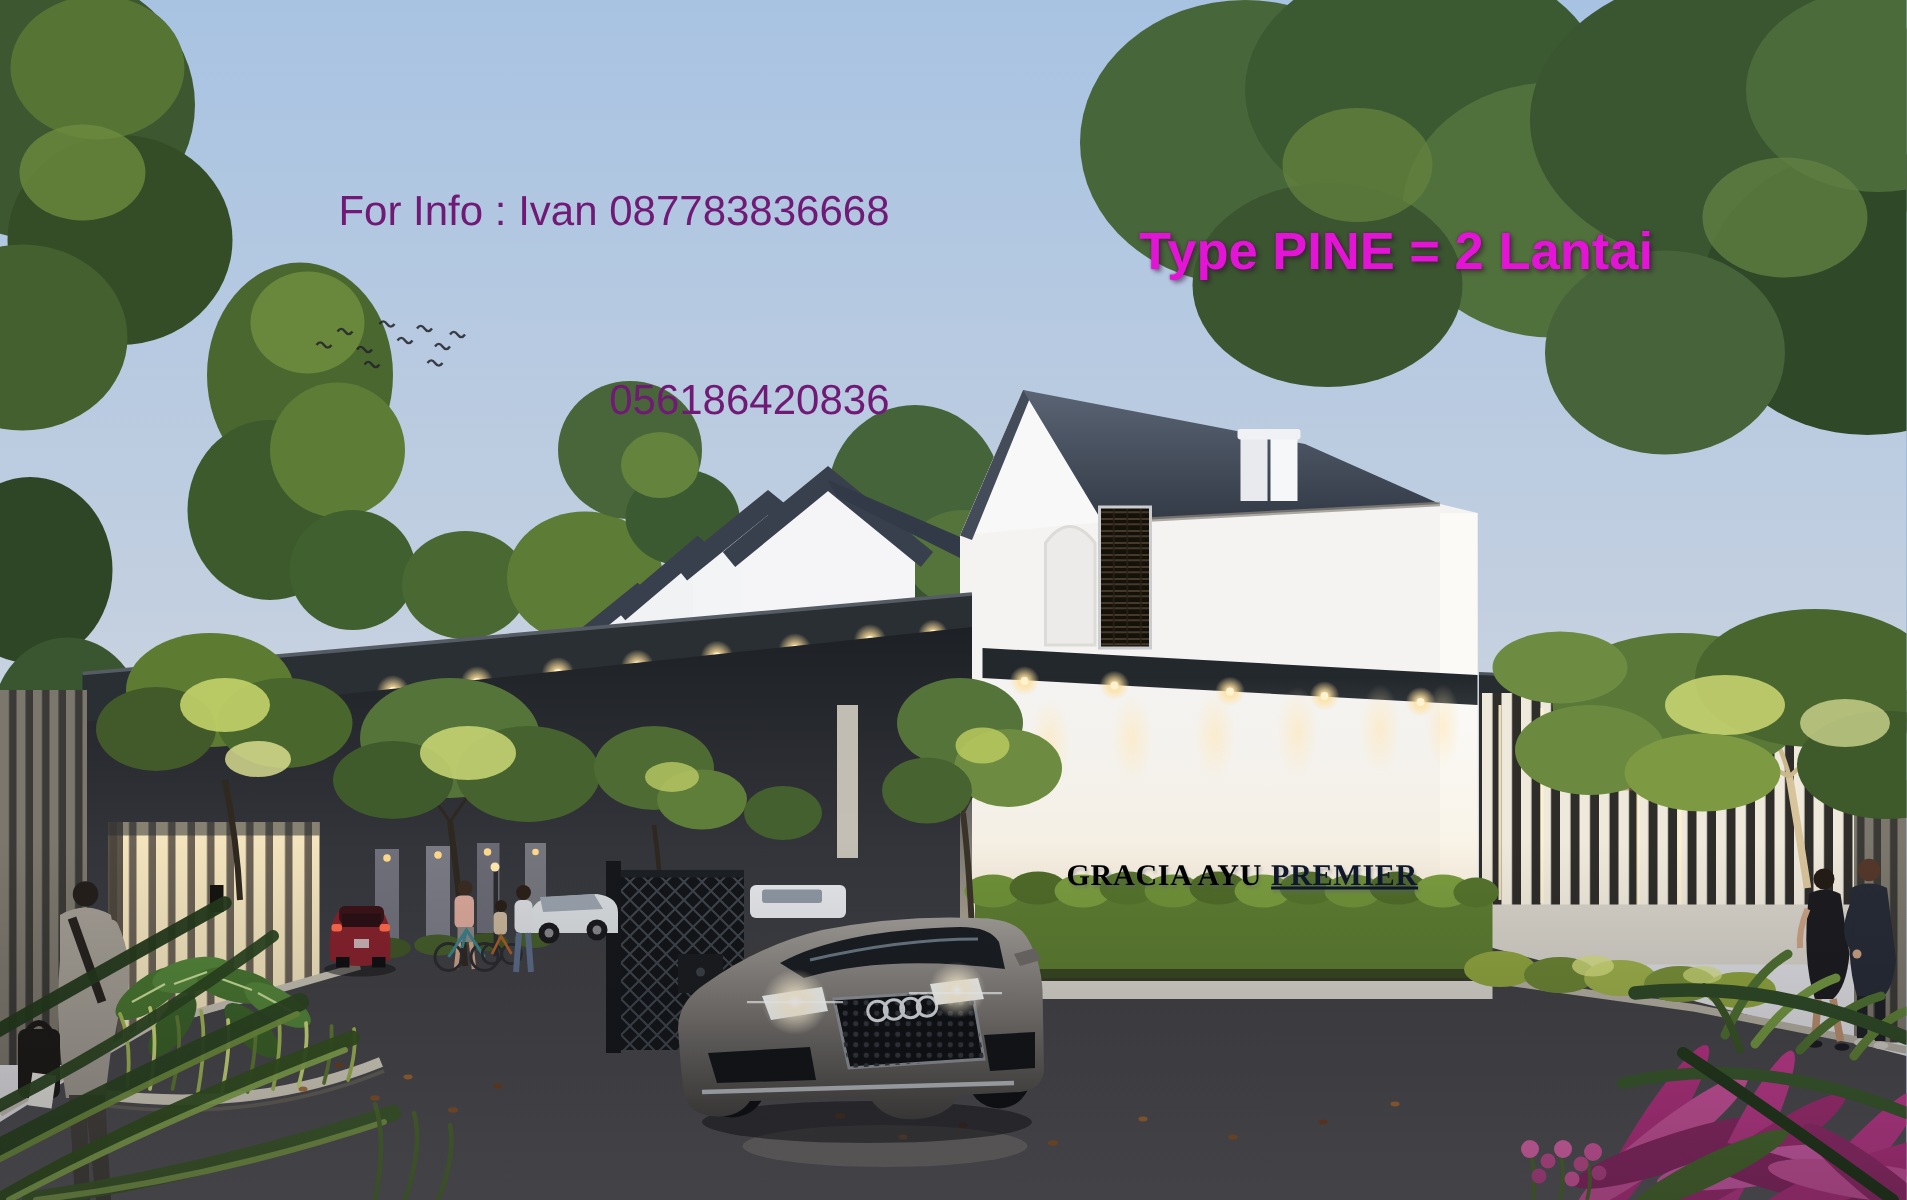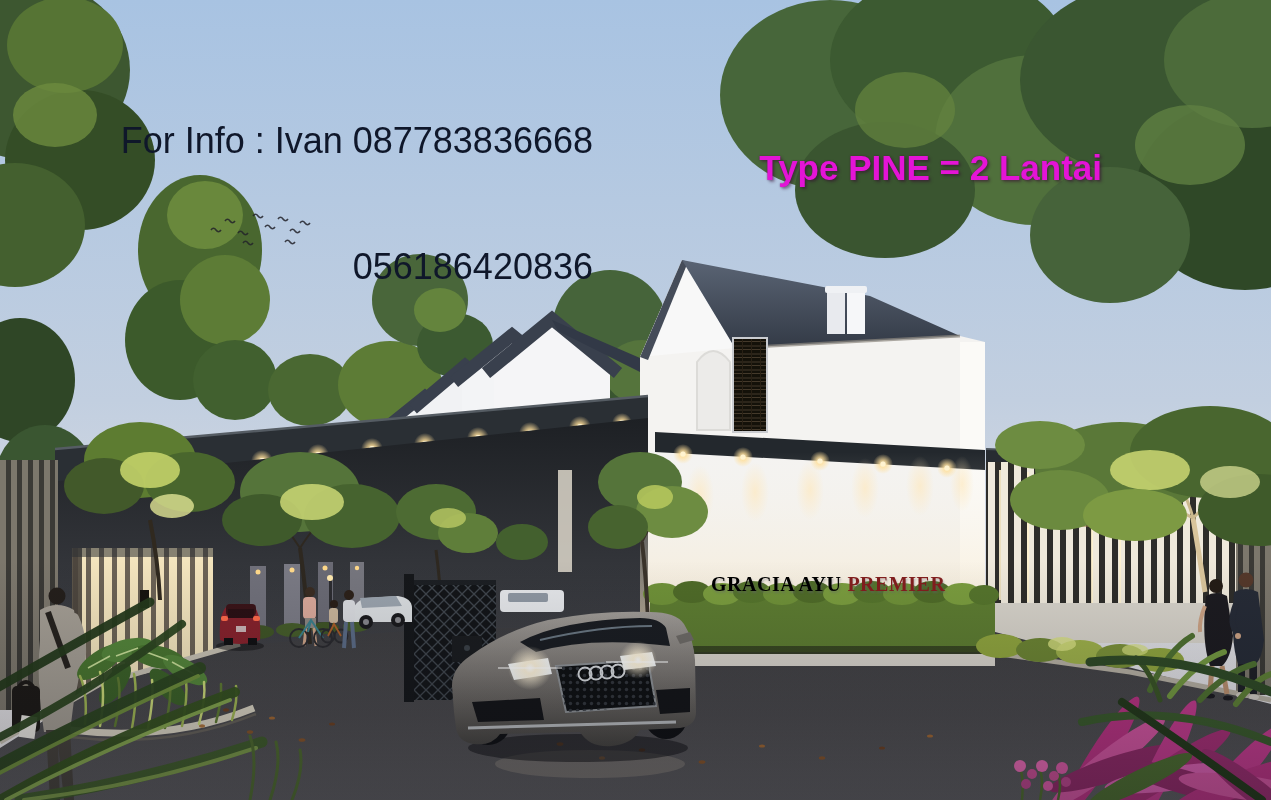--- a/index.html
+++ b/index.html
@@ -1,29 +1,29 @@
 <!DOCTYPE html>
 <html><head>
 <meta charset="utf-8">
 <style>
   html,body{margin:0;padding:0;background:#9db6d4;}
   .stage{position:relative;width:1271px;height:800px;overflow:hidden;
          font-family:"Liberation Sans",sans-serif;}
   .stage svg{position:absolute;left:0;top:0;}
   .txt{position:absolute;white-space:pre;}
   .contact{left:104px;top:36px;width:489px;text-align:right;
-           font-size:36px;line-height:42px;font-weight:400;color:#0f172a;}
+           font-size:28px;line-height:42px;font-weight:400;color:#701a75;}
   .types{left:640px;top:38px;width:462px;text-align:right;
          font-size:35px;line-height:52px;font-weight:700;color:#e414d6;
          text-shadow:0 0 2px rgba(70,8,64,.55),2px 2px 3px rgba(52,10,48,.45);}
   .sign{left:700px;top:550px;width:230px;text-align:center;
         font-family:"Liberation Serif",serif;font-weight:700;font-size:20px;
         letter-spacing:.5px;text-shadow:1px 2px 2px rgba(95,95,115,.40);}
   .sign .nm{color:#000000;}
-  .sign .sx{color:#7f1d1d;margin-left:6px;}
+  .sign .sx{color:#0f172a;margin-left:6px;text-decoration:underline;}
 </style>
 </head>
 <body>
 
 <div class="stage">
 
 <svg width="1271" height="800" viewBox="0 0 1271 800">
 <defs>
   <linearGradient id="sky" x1="0" y1="0" x2="0" y2="1">
     <stop offset="0" stop-color="#a8c3e2"></stop>

